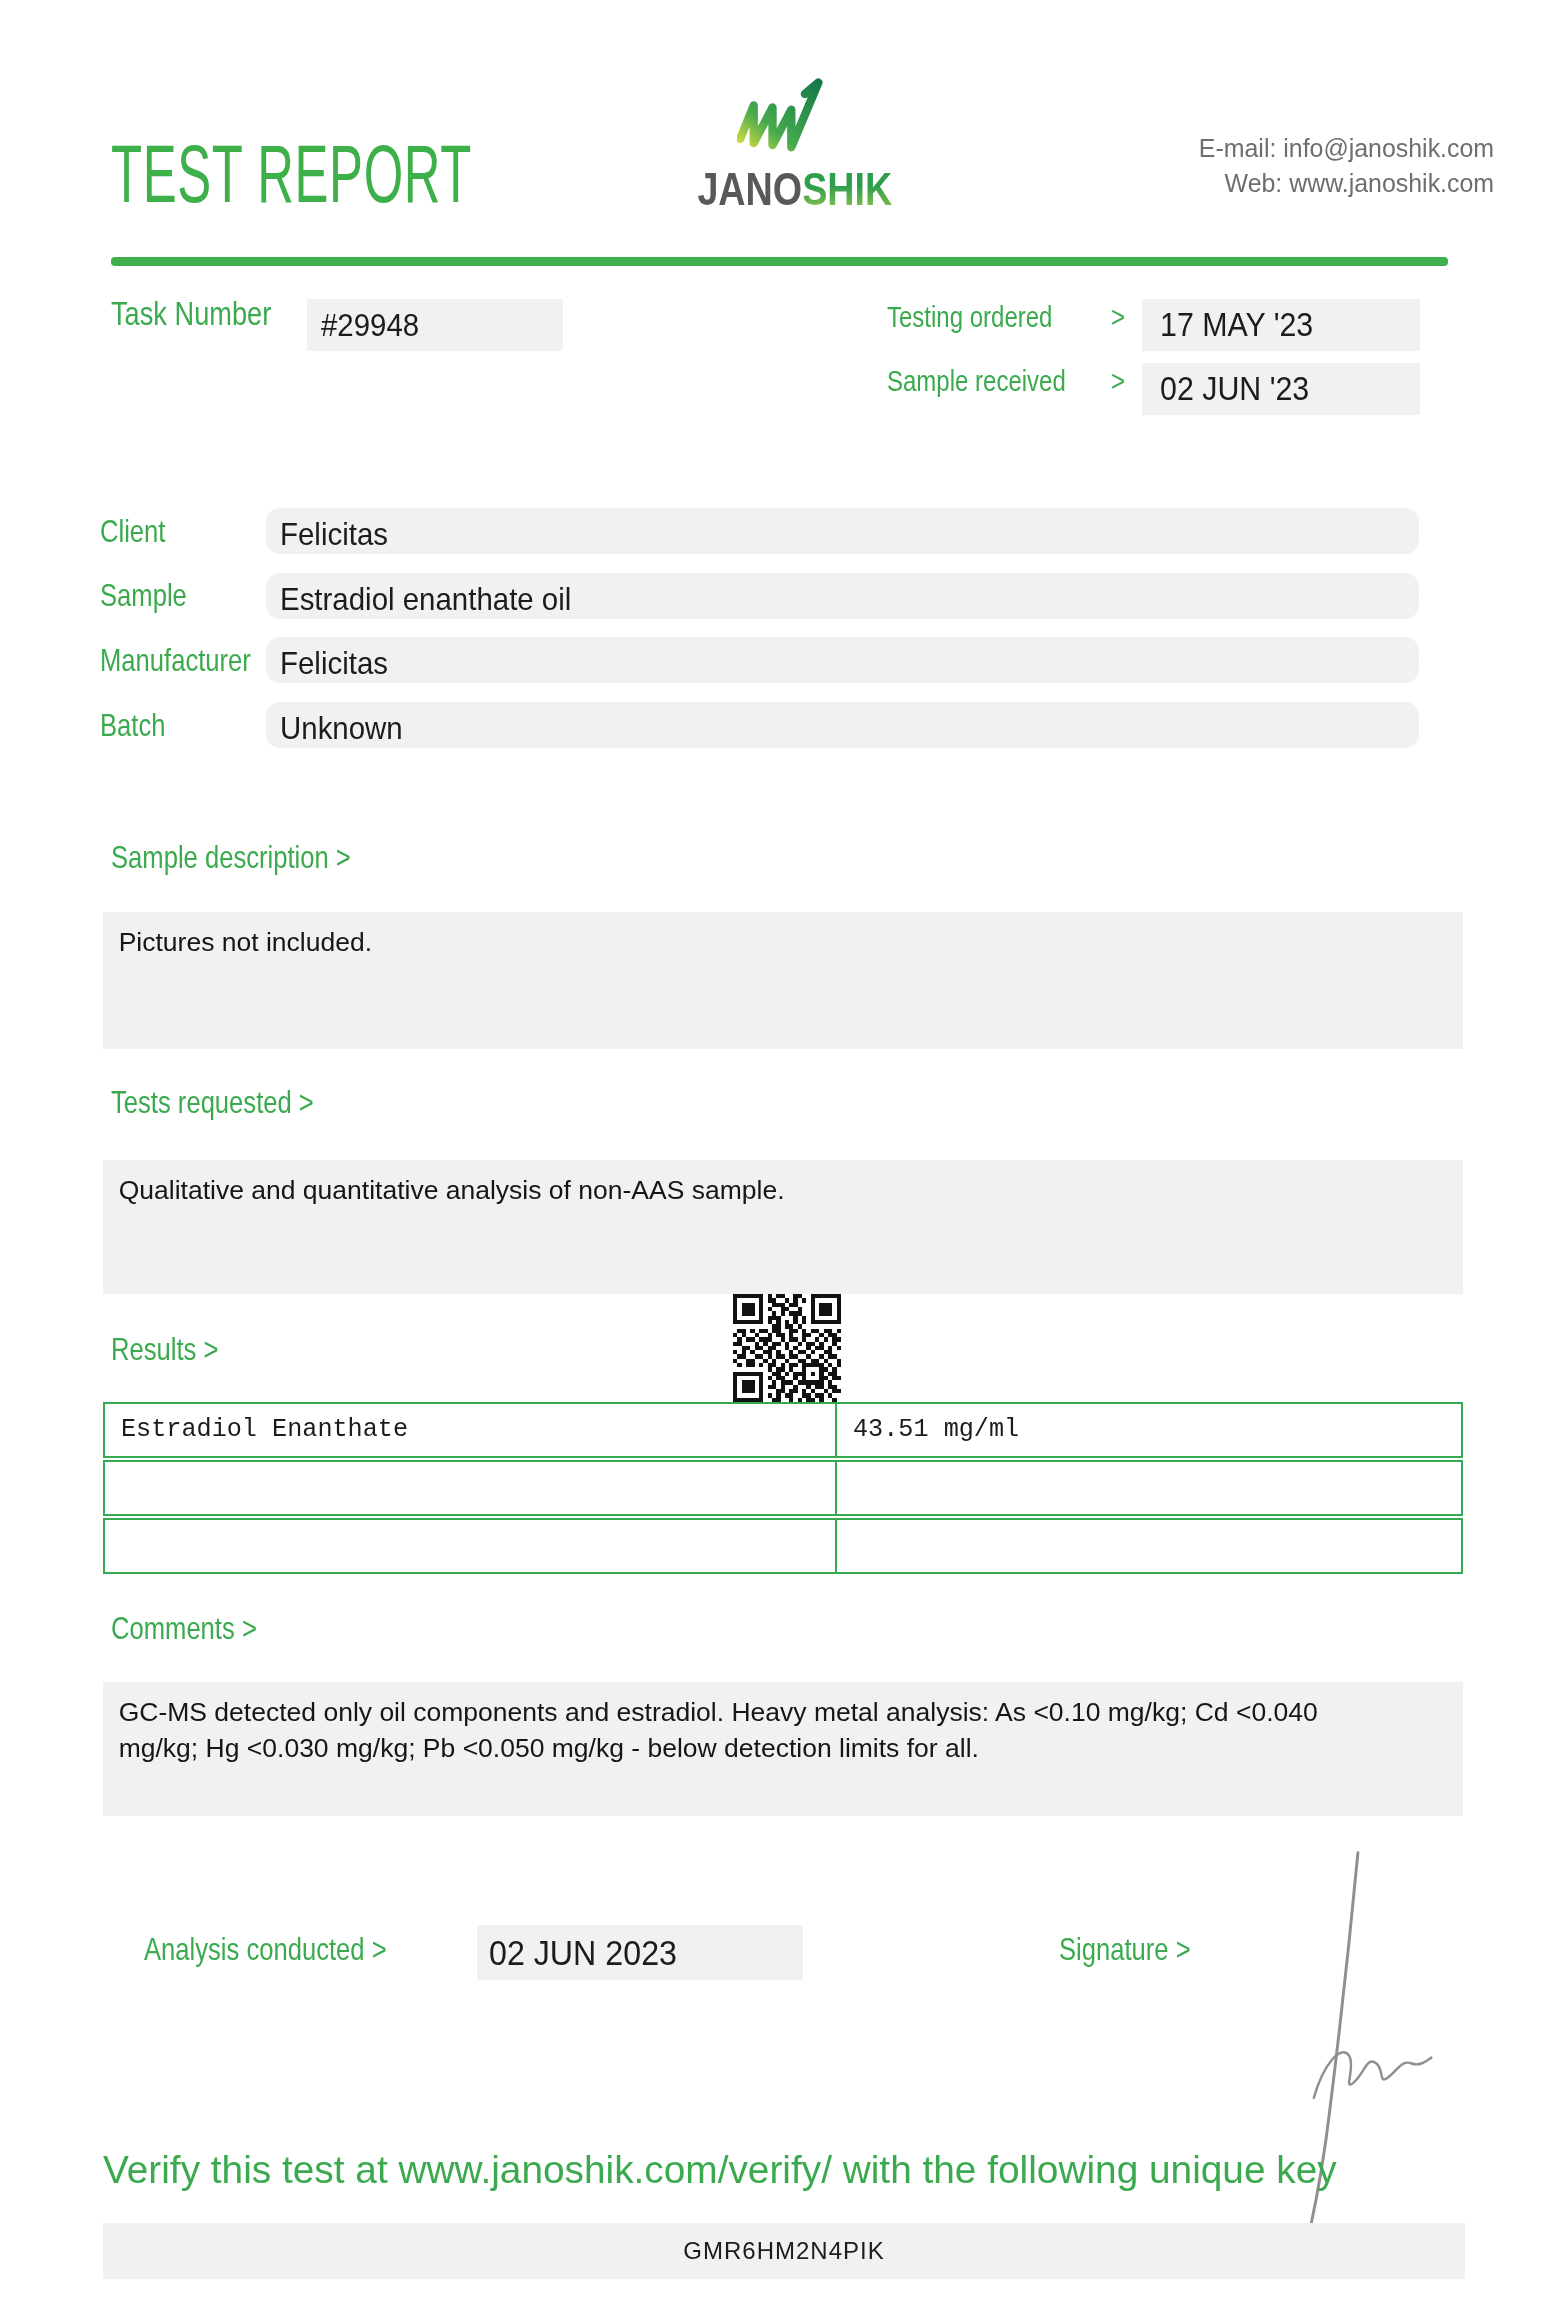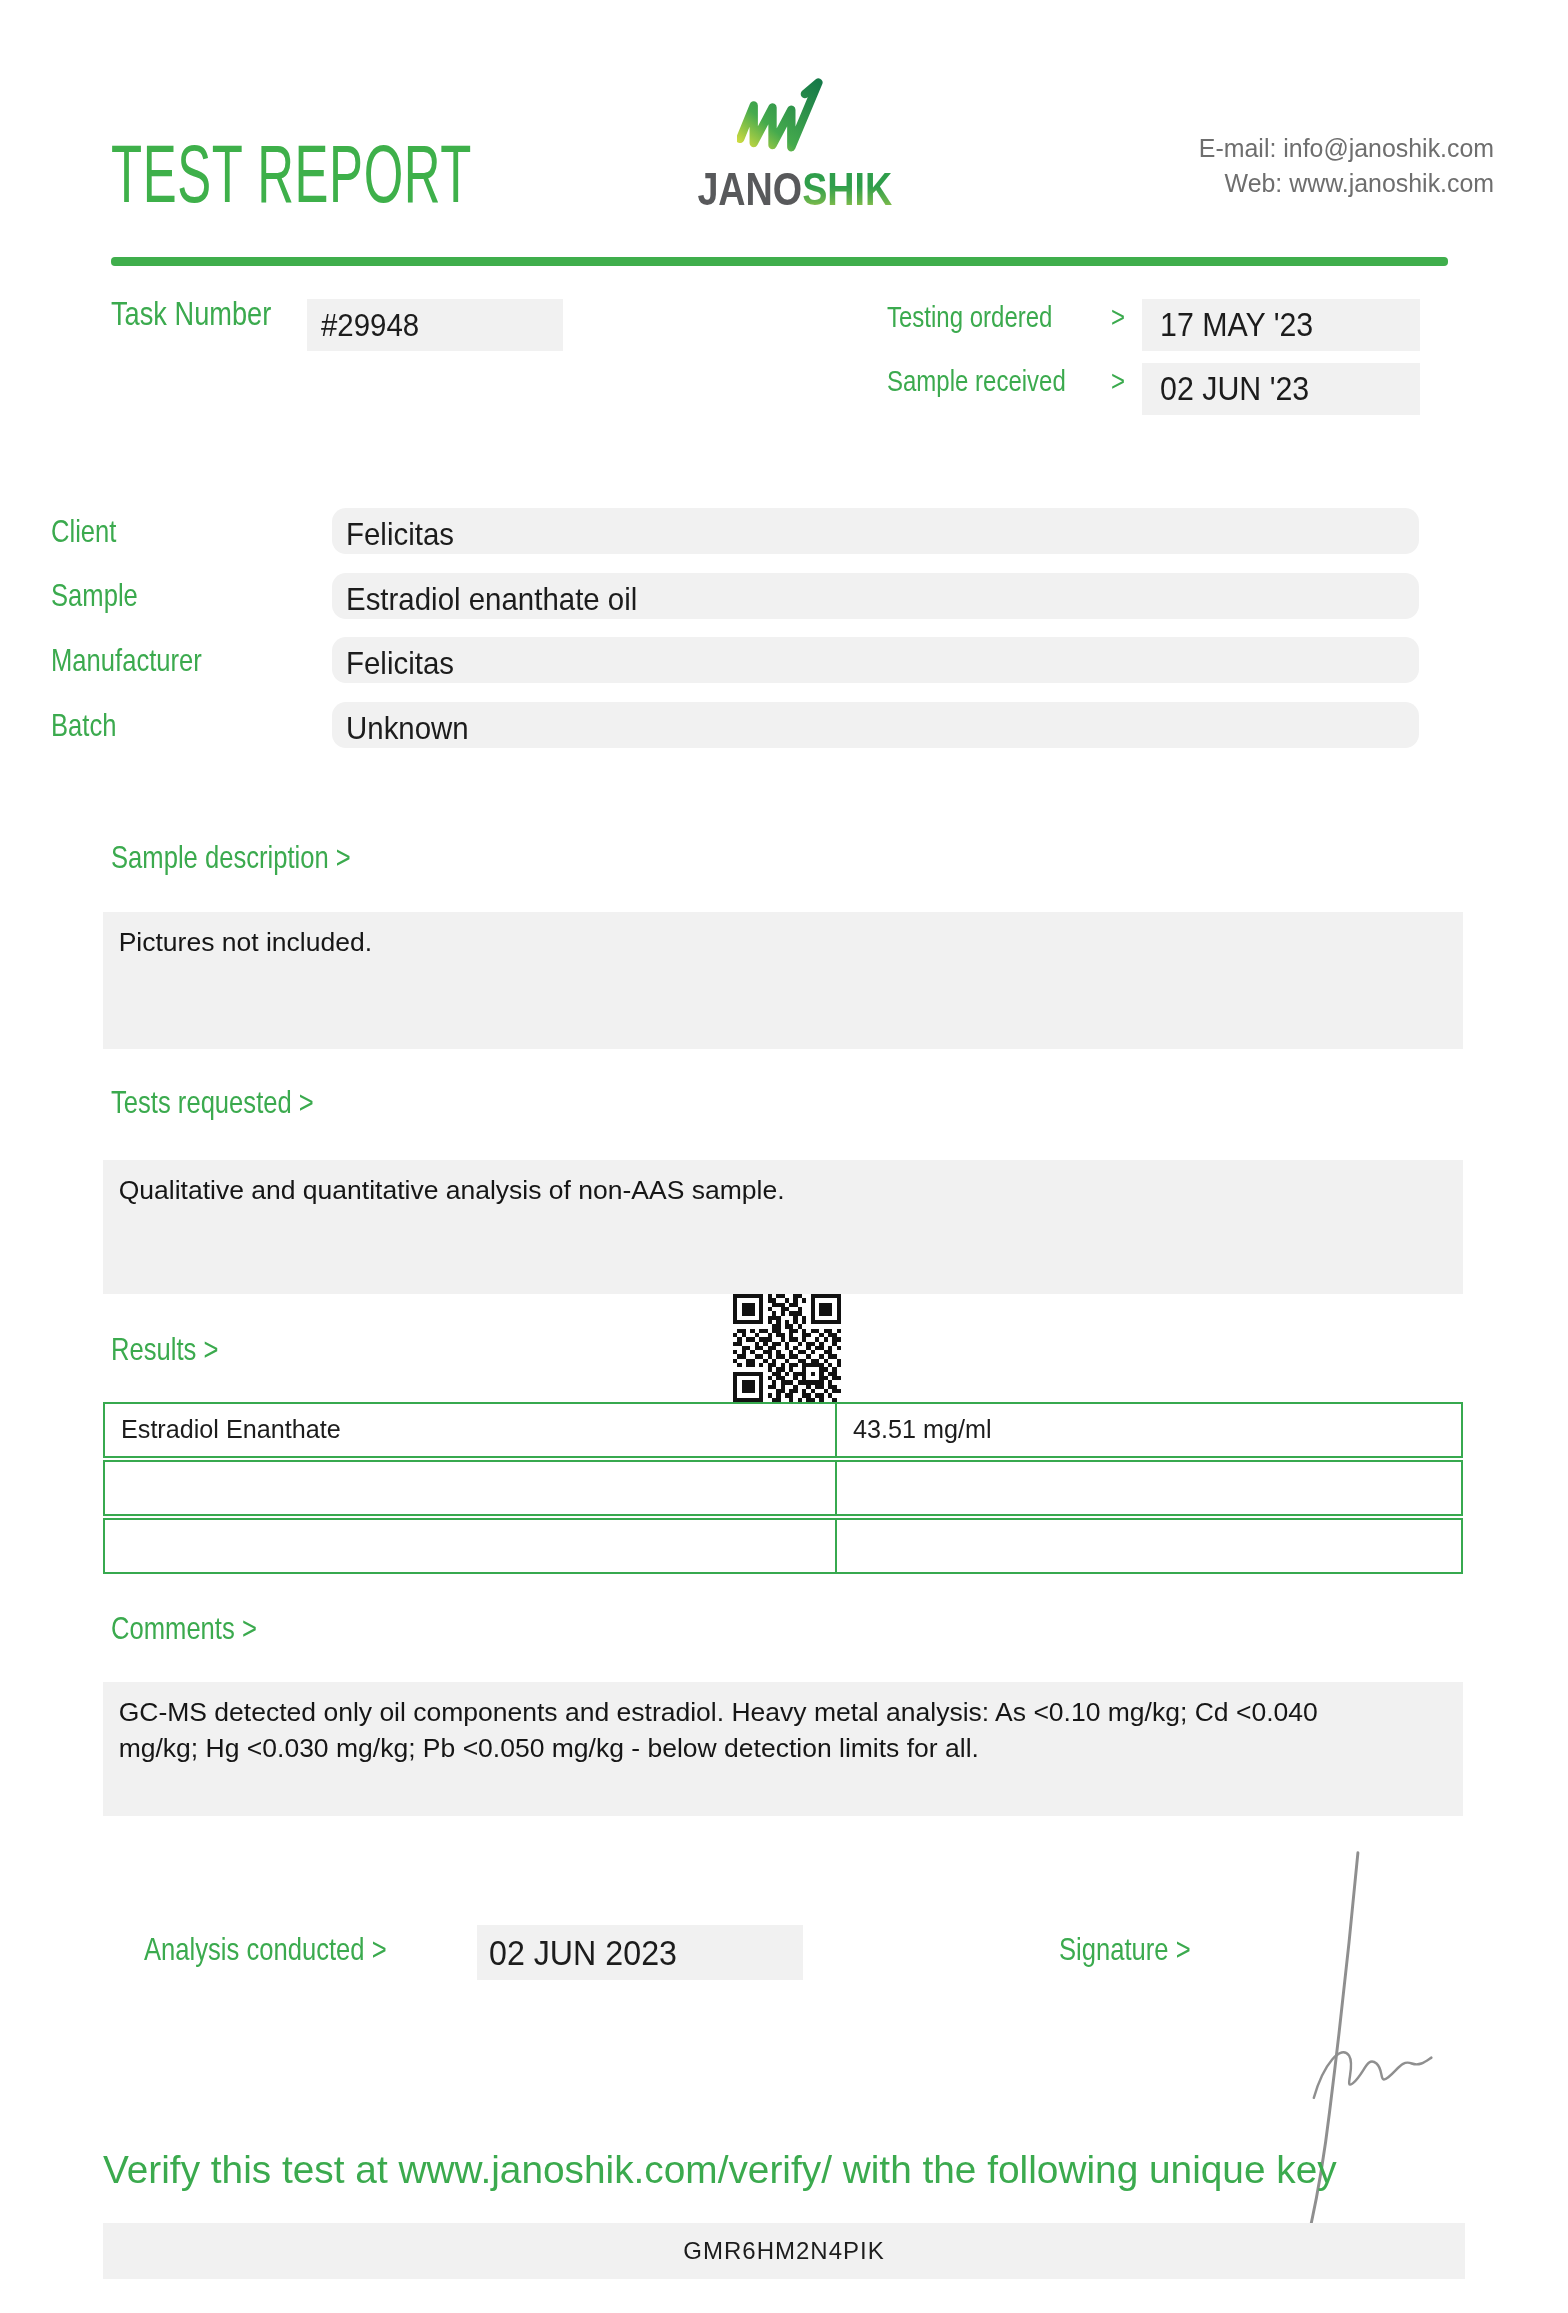--- a/index.html
+++ b/index.html
@@ -37,33 +37,33 @@
   .ord-label{left:887px;top:300px;font-size:30px;}
   .ord-arrow{left:1111px;top:300px;font-size:30px;}
   .ord-box{left:1142px;top:299px;width:278px;height:52px;line-height:52px;padding-left:17.6px;}
   .rec-label{left:887px;top:364px;font-size:30px;}
   .rec-arrow{left:1111px;top:364px;font-size:30px;}
   .rec-box{left:1142px;top:363px;width:278px;height:52px;line-height:52px;padding-left:17.6px;text-decoration:underline;}
   .date-val{font-size:33px;}
   
   .details{left:0;top:505px;width:1419px;}
   .d-row{display:flex;align-items:center;height:52px;margin-bottom:12.7px;}
-  .d-label{width:332px;box-sizing:border-box;padding-left:51px;flex:0 0 auto;font-size:31px;}
+  .d-label{width:266px;box-sizing:border-box;padding-left:100px;flex:0 0 auto;font-size:31px;}
   .d-box{flex:1;height:46px;line-height:52px;padding-left:13.7px;border-radius:14px;}
   
   .sec-head{font-size:32px;}
   .wide-box{left:103px;width:1360px;}
   .box-text{font-size:26.5px;color:#161616;padding:11.8px 98px 0 15.7px;line-height:36px;}
   
   .qr{left:733px;top:1294px;width:108px;height:108px;display:grid;
     grid-template-columns:repeat(25,1fr);grid-template-rows:repeat(25,1fr);}
   .qr div{background:transparent;}
   .qr div.on{background:#111;}
   
-  .rtable{left:103px;top:1402px;width:1360px;}
+  .rtable{left:103px;top:1402px;width:1360px;font-family:Liberation Mono, monospace;}
   .r-row{display:flex;box-sizing:border-box;border:2.9px solid #37a94f;height:56px;margin-bottom:2px;background:#fff;}
   .r-c1{width:732px;box-sizing:border-box;border-right:2.9px solid #37a94f;line-height:50px;padding-left:15.7px;}
   .r-c2{flex:1;line-height:50px;padding-left:15.7px;}
   .r-txt{font-size:26.5px;display:inline-block;transform:scaleX(.95);transform-origin:0 50%;white-space:nowrap;}
   
   .an-label{left:144px;top:1931px;font-size:32px;}
   .an-box{left:477px;top:1925px;width:326px;height:55px;line-height:55px;padding-left:11.8px;}
   .an-val{font-size:35px;}
   .sig-label{left:1059px;top:1931px;font-size:32px;}
   .sig-svg{left:1255px;top:1838px;}

